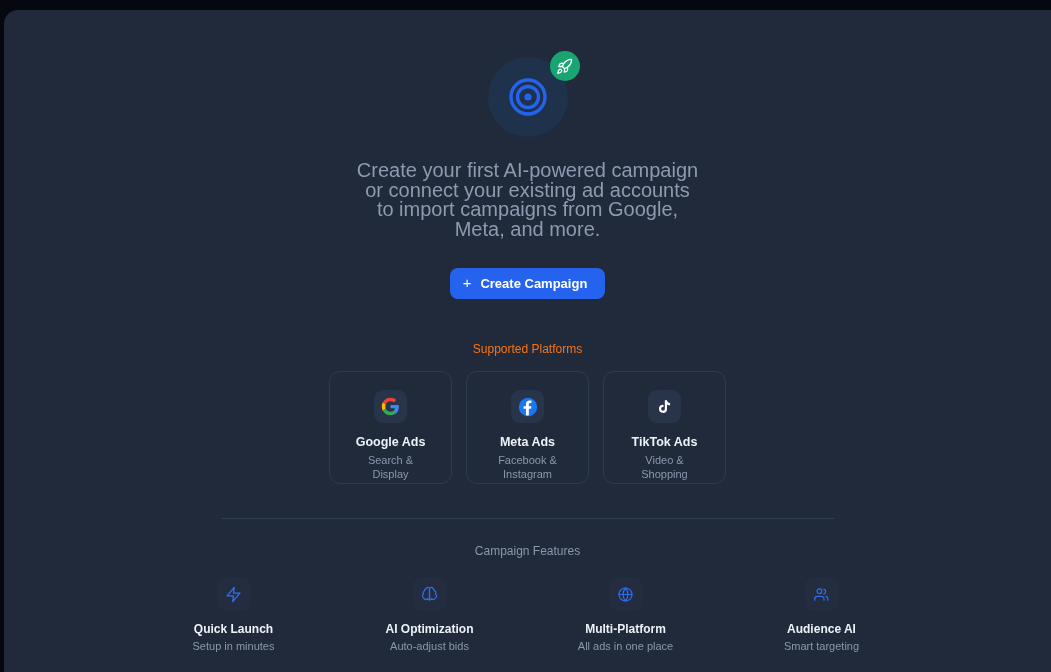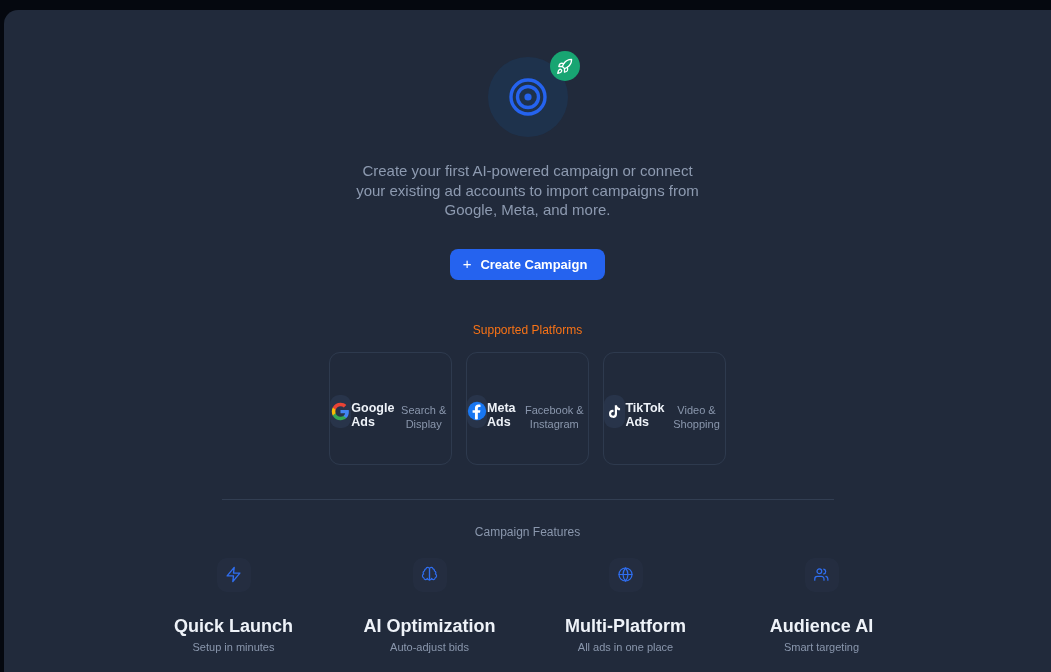--- a/index.html
+++ b/index.html
@@ -70,21 +70,21 @@
 
   
   .title {
     font-size: 23px;
     font-weight: bold;
     color: #f2f5fa;
     letter-spacing: -0.2px;
     margin: 0 0 17px 0;
   }
   .subtitle {
-    font-size: 15px;
+    font-size: 20px;
     line-height: 19.5px;
     color: #8d9ab0;
     text-align: center;
     max-width: 345px;
     margin: 0 0 29px 0;
   }
 
   
   .actions {
     display: flex;
@@ -136,20 +136,21 @@
     display: flex;
     gap: 14px;
   }
   .platform-card {
     width: 123px;
     height: 113px;
     border: 1px solid #2e3a4e;
     border-radius: 11px;
     background: transparent;
     display: flex;
+    flex-direction: column;
     align-items: center;
     padding-top: 18px;
     box-sizing: border-box;
     cursor: pointer;
   }
   .platform-tile {
     width: 33px;
     height: 33px;
     border-radius: 9px;
     background: #28344a;
@@ -201,26 +202,25 @@
     width: 34px;
     height: 34px;
     border-radius: 10px;
     background: #26314599;
     display: flex;
     align-items: center;
     justify-content: center;
     margin-bottom: 11px;
   }
   .feature-name {
-    font-size: 18px;
+    font-size: 12px;
     font-weight: bold;
     color: #eef2f8;
     margin-bottom: 4px;
     white-space: nowrap;
-    margin-top: 13px;
   }
   .feature-desc {
     font-size: 11px;
     color: #8a97ad;
     white-space: nowrap;
   }
 </style>
 </head>
 <body>
 

